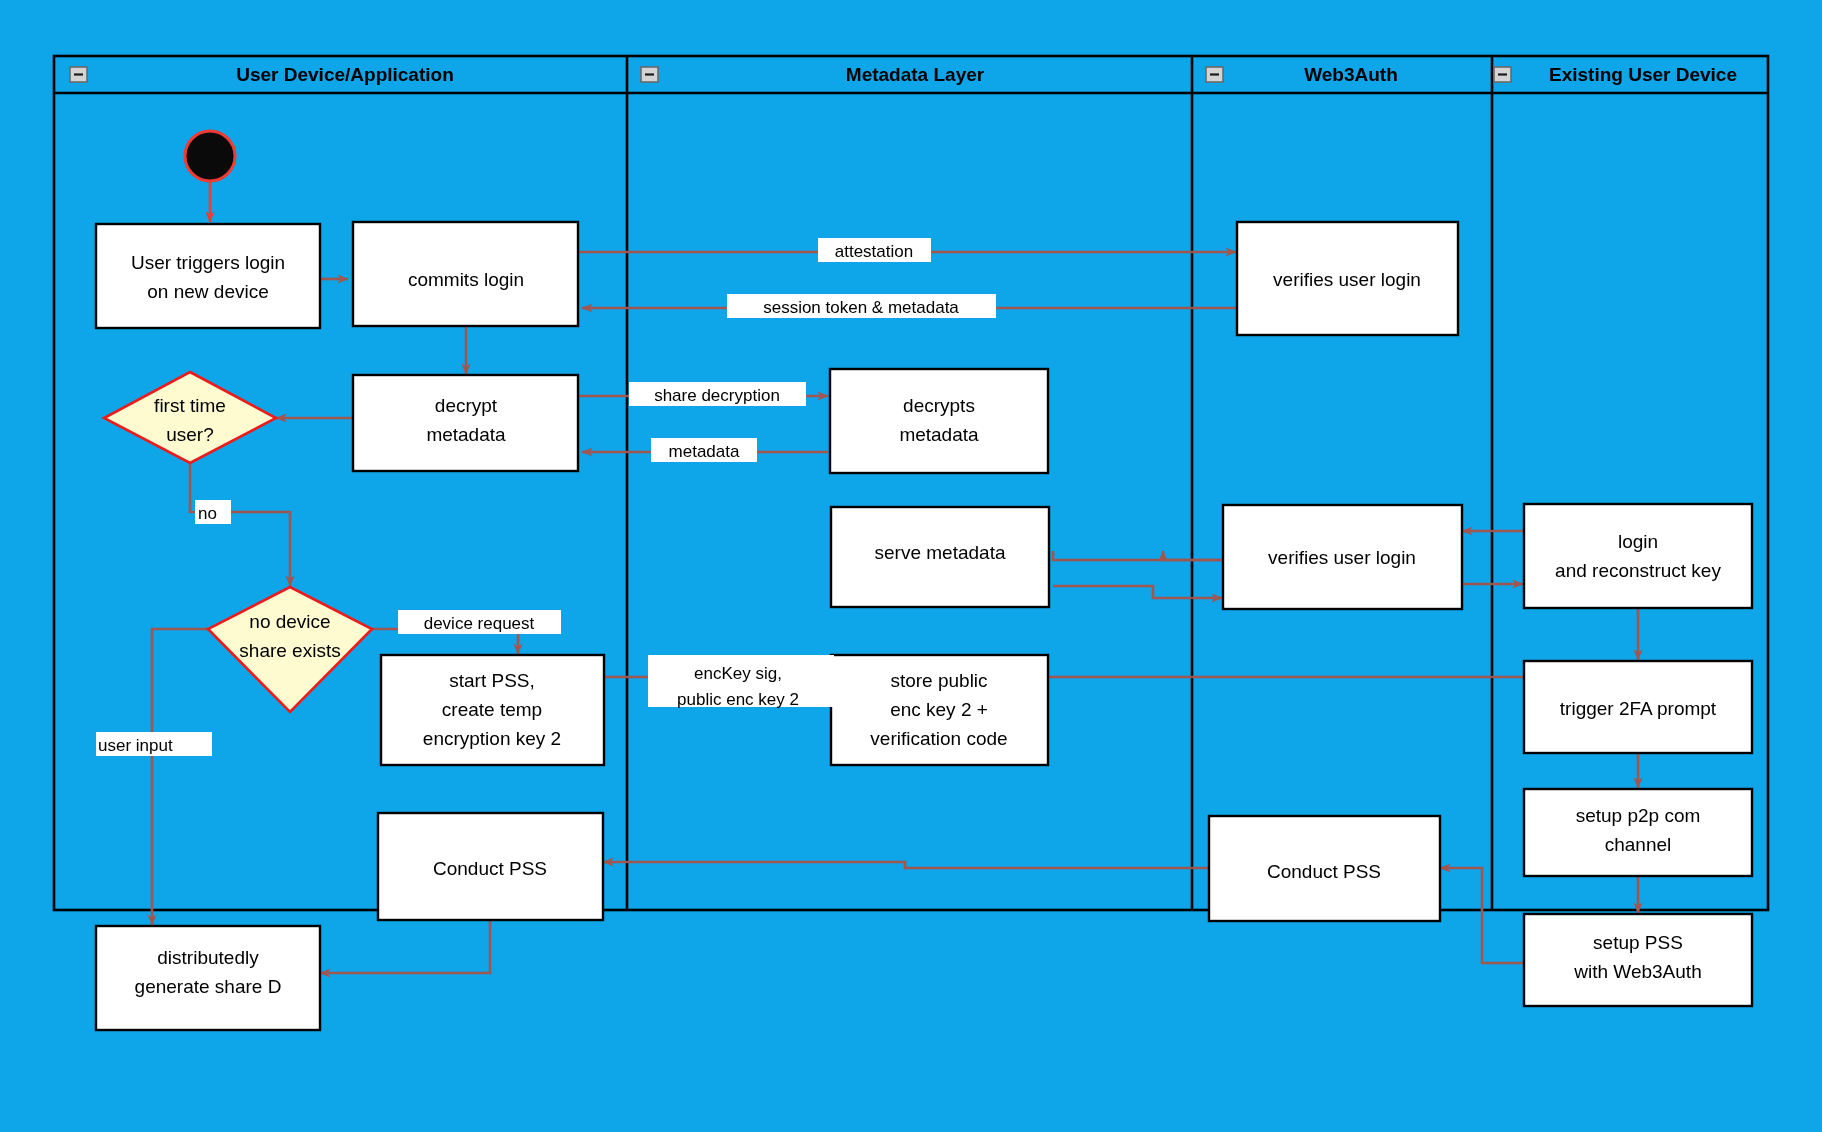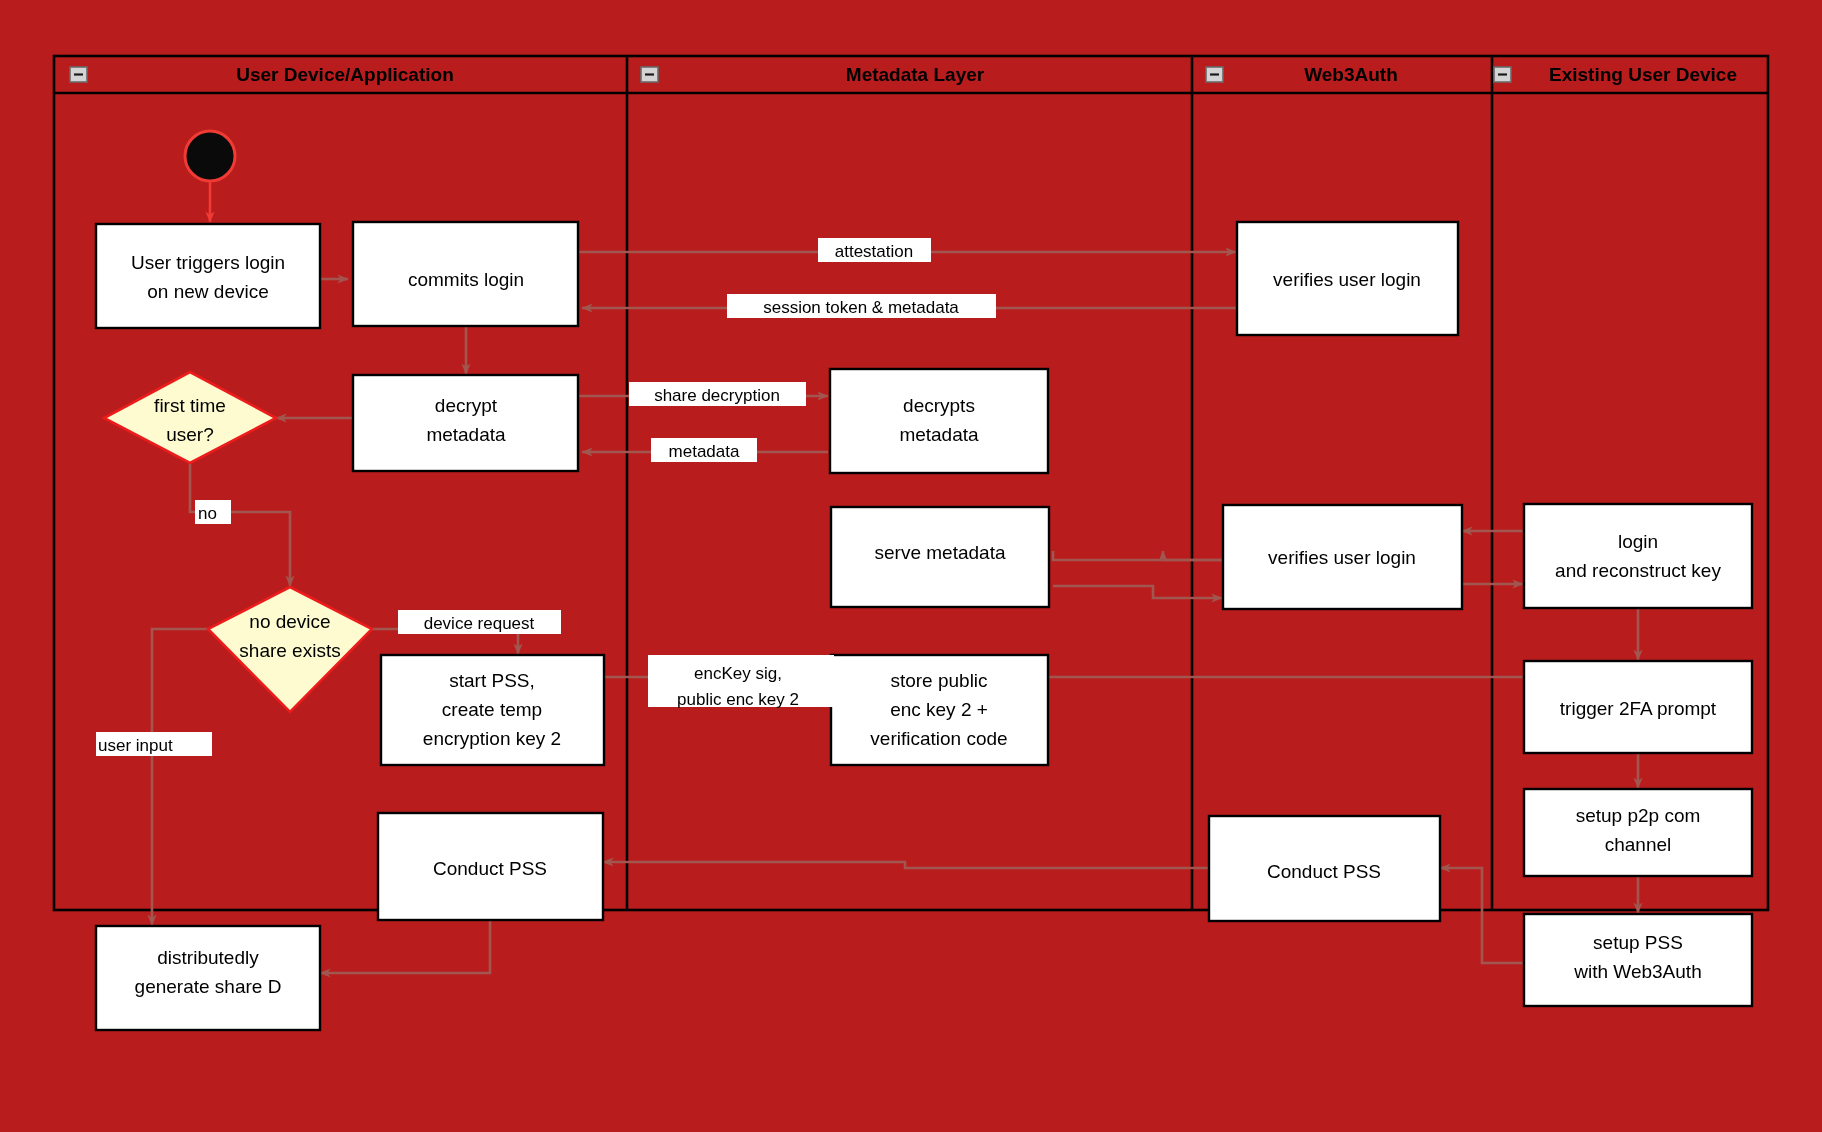--- a/index.html
+++ b/index.html
@@ -1,18 +1,18 @@
 <!DOCTYPE html>
 <html><head>
 <meta charset="utf-8">
 <style>
   html,body{margin:0;padding:0;background:#ffffff;}
   body{width:1822px;height:1132px;overflow:hidden;
        font-family:"Liberation Sans","DejaVu Sans",sans-serif;}
-  #stage{position:relative;width:1822px;height:1132px;background:#b91c1c;}
+  #stage{position:relative;width:1822px;height:1132px;background:#0ea5e9;}
   svg{position:absolute;left:0;top:0;width:1822px;height:1132px;}
   .lane-title{font-weight:bold;font-size:19px;fill:#000;text-anchor:middle;dominant-baseline:middle;}
   .node-txt{font-size:19px;fill:#000;text-anchor:middle;}
   .edge-txt{font-size:17px;fill:#000;text-anchor:middle;}
   .edge-txt-l{font-size:17px;fill:#000;text-anchor:start;}
   .box{fill:#ffffff;stroke:#000000;stroke-width:2.4;}
   .frame{fill:none;stroke:#000000;stroke-width:2.6;}
   .divider{stroke:#000000;stroke-width:2.6;}
   .diamond{fill:#fdfbcf;stroke:#ec1c1c;stroke-width:2.6;}
   .startnode{fill:#0a0a0a;stroke:#ef3b34;stroke-width:3;}

